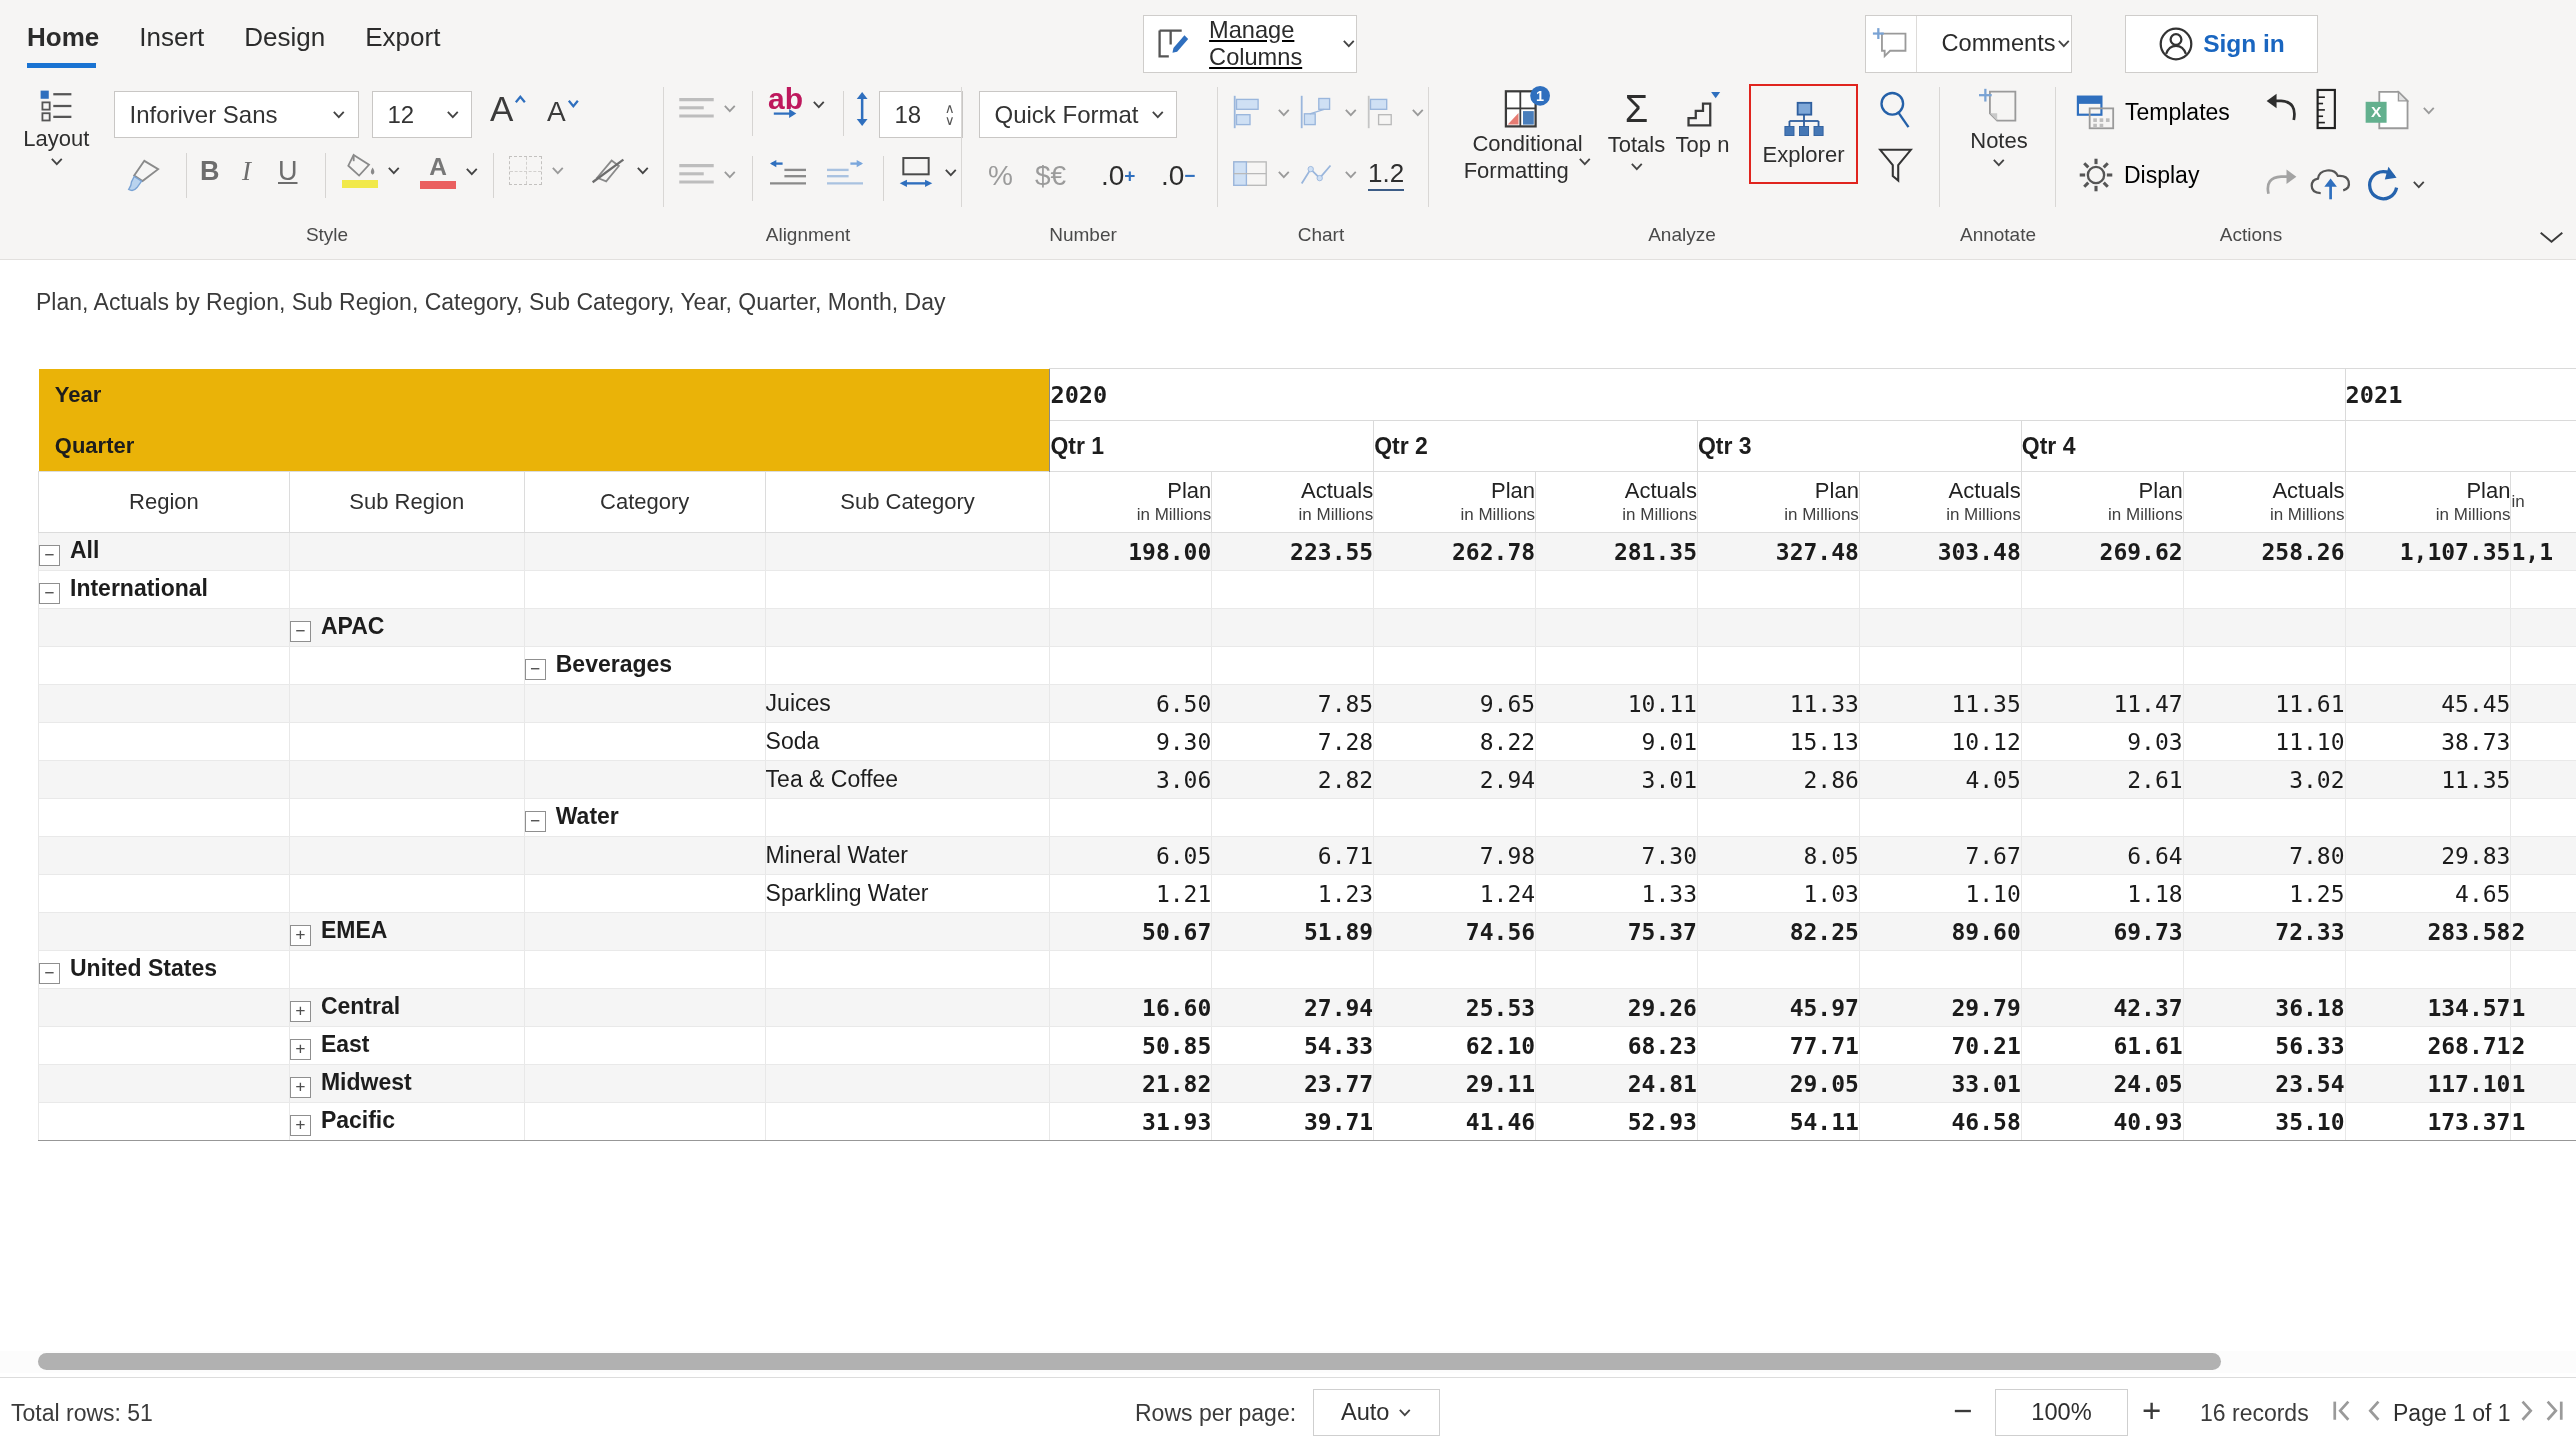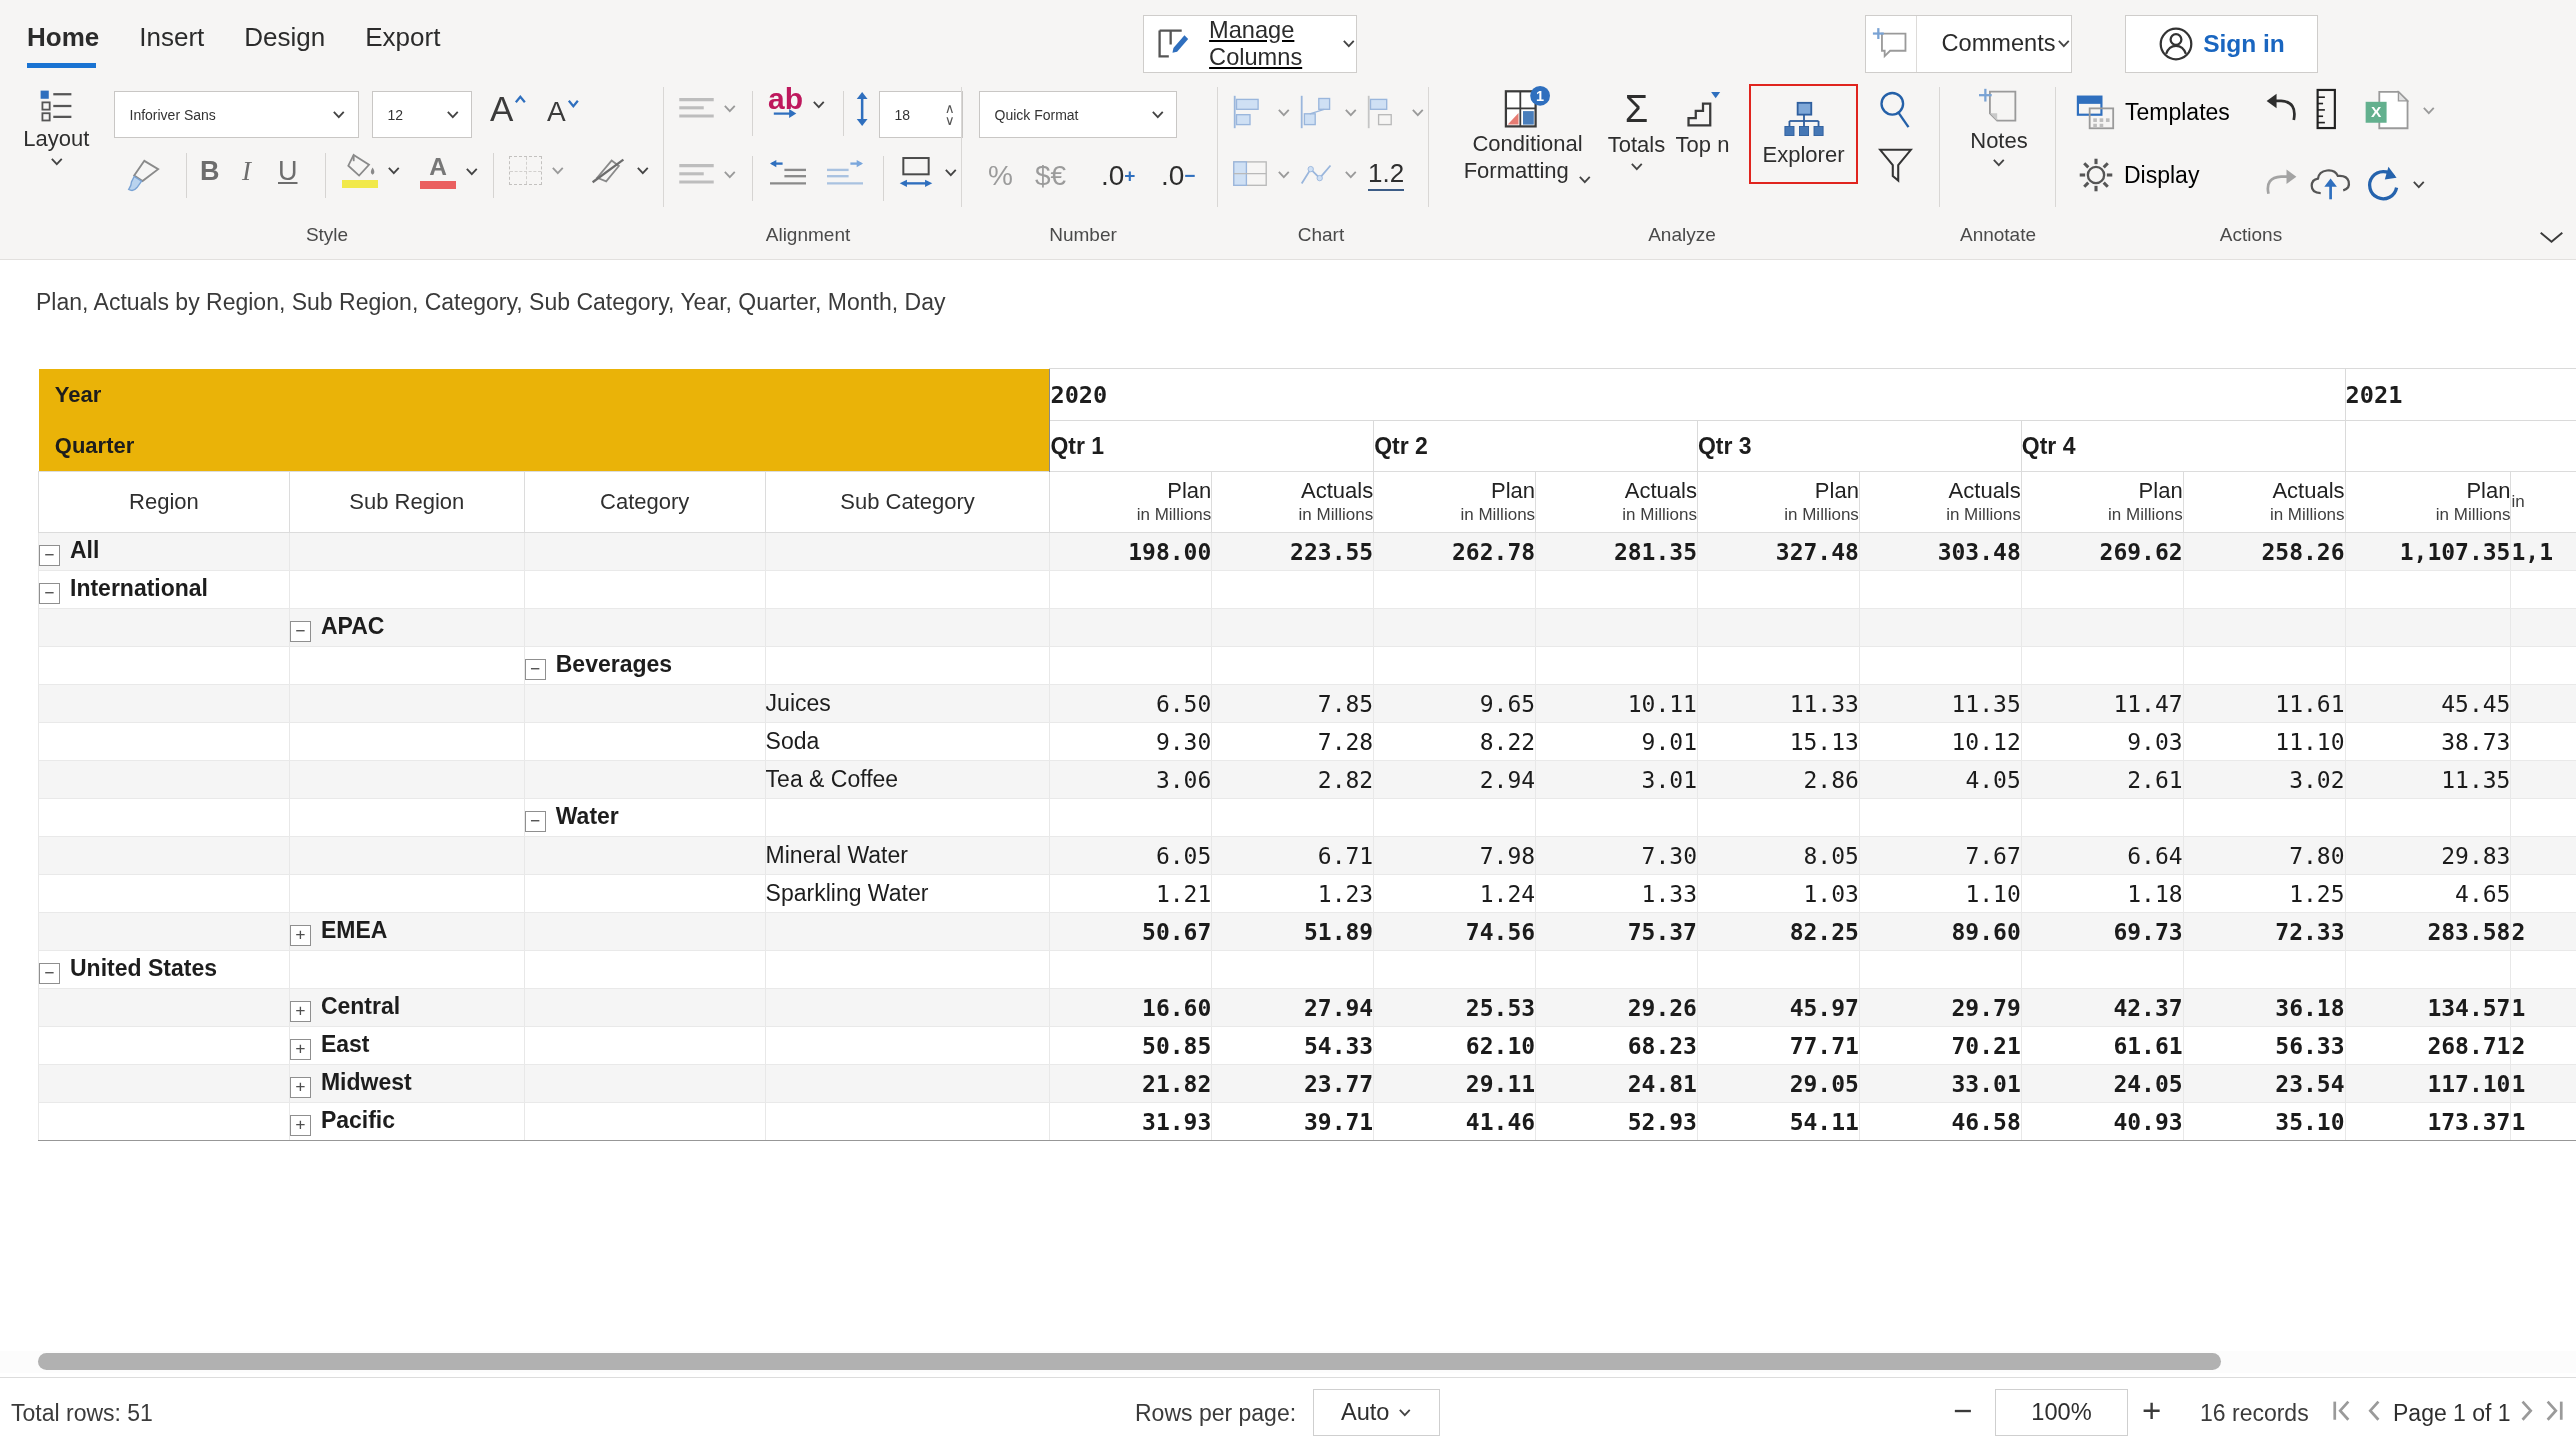--- a/index.html
+++ b/index.html
@@ -15,21 +15,21 @@
   .chromebtn{position:absolute;background:#fff;border:0.9px solid #cfcdcb;display:flex;align-items:center;box-sizing:border-box;}
   .chromebtn .lbl{font-size:23.6px;color:#2b2b2b;}
   #signin-label{color:#1a66c0;font-weight:bold;font-size:24.5px;margin-left:9px;}
   .chev{display:inline-flex;align-items:center;margin-left:9px;color:#444;}
   .chev.gray{color:#9a9a9a;}
   
   .vsep{position:absolute;top:87px;height:120px;width:0.9px;background:#d9d7d5;}
   .ssep{position:absolute;width:0.9px;height:45px;background:#d6d4d2;}
   .glabel{position:absolute;top:224px;transform:translateX(-50%);font-size:19px;color:#4a4a4a;white-space:nowrap;}
   .box{position:absolute;background:#fff;border:0.9px solid #c9c7c5;box-sizing:border-box;display:flex;align-items:center;}
-  .box .val{font-size:14px;color:#333;margin-left:14.5px;flex:1;white-space:nowrap;}
+  .box .val{font-size:24px;color:#333;margin-left:14.5px;flex:1;white-space:nowrap;}
   .bigbtn{position:absolute;display:flex;flex-direction:column;align-items:center;cursor:pointer;}
   .bigbtn .t{font-size:22px;color:#2e2e2e;line-height:27px;white-space:nowrap;}
   .ico{display:flex;align-items:center;justify-content:center;cursor:pointer;}
   .glyphB{font-size:27px;font-weight:bold;color:#6d6d6d;}
   .glyphI{font-size:27px;font-style:italic;font-family:"Liberation Serif",serif;color:#6d6d6d;}
   .glyphU{font-size:27px;text-decoration:underline;color:#6d6d6d;}
   .fonticon{display:flex;flex-direction:column;align-items:center;}
   .fonticon .g{font-size:24.5px;color:#777;font-weight:bold;line-height:25.4px;}
   .bar{width:36px;height:8.2px;margin-top:1.8px;}
   .numg{font-size:28px;color:#9b9b9b;}
@@ -435,21 +435,21 @@
             <rect x="2" y="7" width="33" height="39" fill="#fff" stroke="#3b3b3b" stroke-width="2.5"></rect>
             <line x1="18" y1="7" x2="18" y2="46" stroke="#3b3b3b" stroke-width="2"></line>
             <line x1="2" y1="26" x2="35" y2="26" stroke="#3b3b3b" stroke-width="2"></line>
             <path d="M4 44 L16 31 L16 44 Z" fill="#e67c73"></path>
             <rect x="21" y="29" width="12" height="15" fill="#4a7ebb"></rect>
             <circle cx="40" cy="12" r="11" fill="#2f6fbe"></circle>
             <text x="40" y="18" font-size="16" fill="#fff" text-anchor="middle" font-weight="bold">1</text>
           </svg>
     </span>
     <span class="t">Conditional</span>
-    <span class="t" style="display:inline-flex;align-items:flex-end;">
+    <span class="t" style="display:inline-flex;align-items:flex-start;">
           <span>Formatting</span>
           <span class="chev">
             <svg width="13.6" height="9" viewBox="0 0 15 10">
               <path d="M2 2 L7.5 8 L13 2" fill="none" stroke="currentColor" stroke-width="2"></path>
             </svg>
           </span>
         </span>
   </div>
   <div class="bigbtn" style="left:1600px;top:87px;width:73px;">
     <span class="ico" style="font-size:38px;color:#2e2e2e;line-height:44px;">Σ</span>

